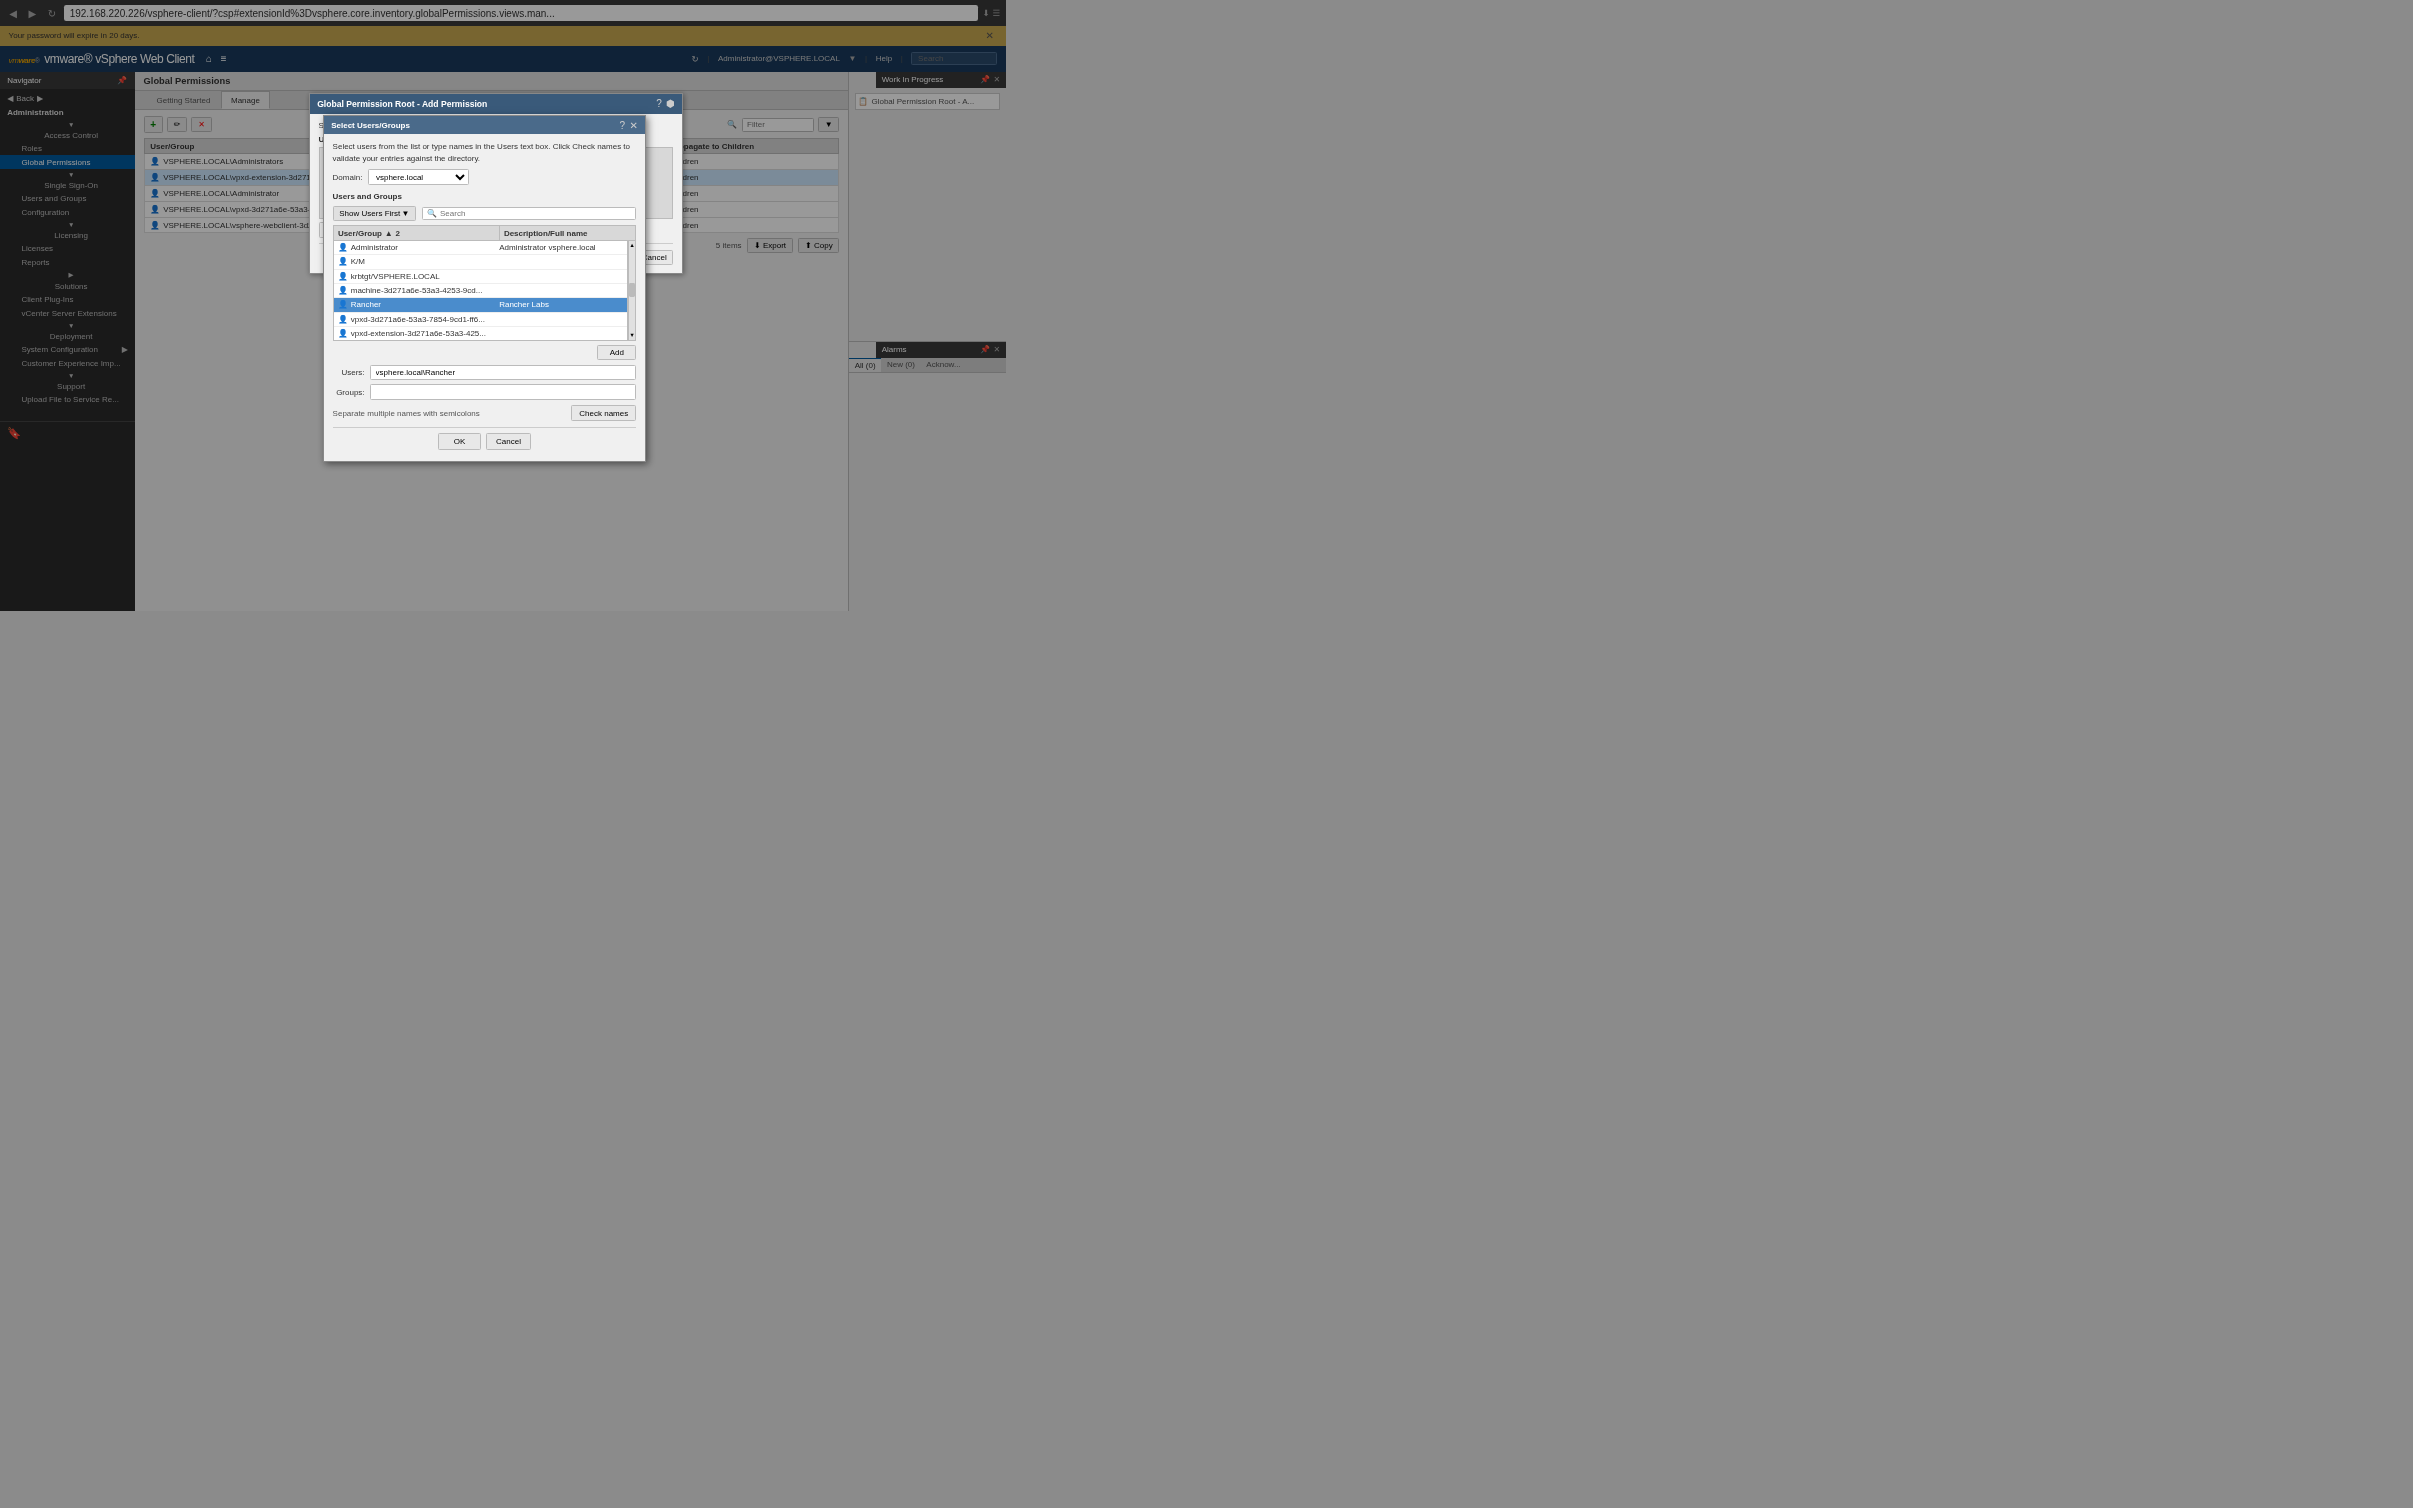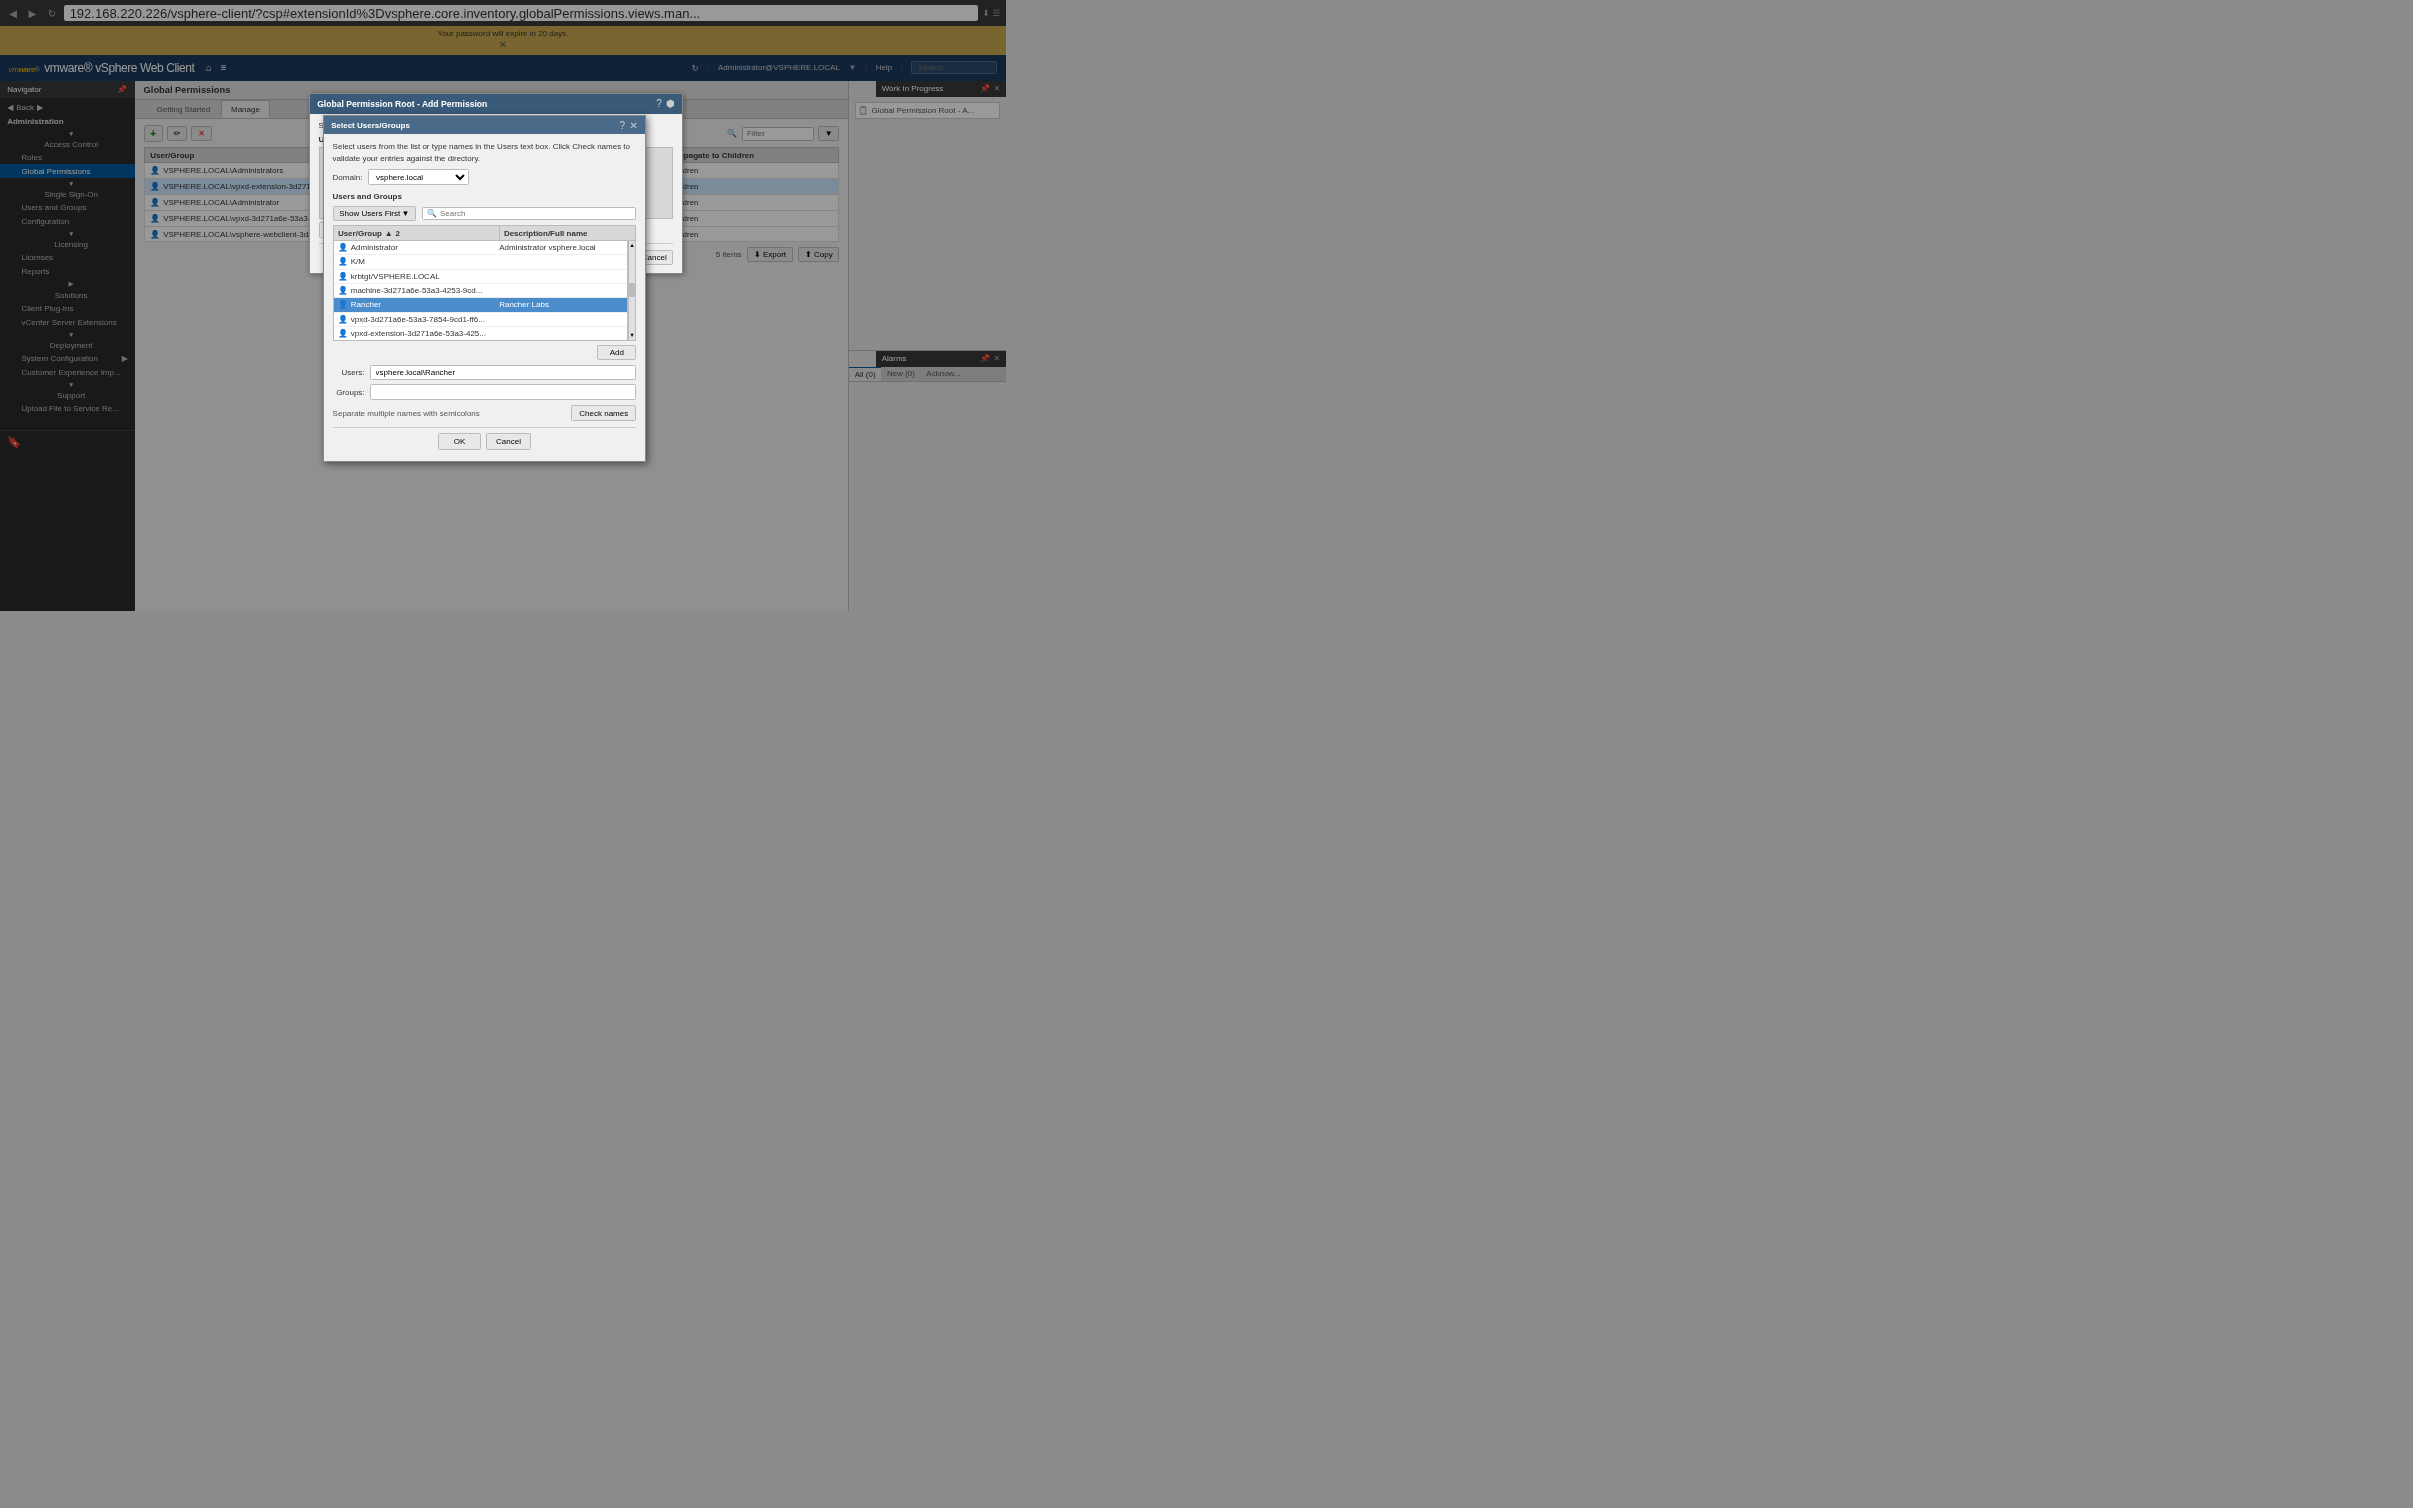--- a/index.html
+++ b/index.html
@@ -23,21 +23,21 @@
       background: none;
     }
     .browser-url-bar {
       flex: 1;
       background: #fff;
       border-radius: 2.2px;
       height: 16px;
       display: flex;
       align-items: center;
       padding: 0 5.7px;
-      font-size: 13px;
+      font-size: 10px;
       color: #333;
       gap: 2.9px;
     }
     .browser-actions {
       display: flex;
       gap: 2.9px;
     }
     .browser-action-btn {
       color: #aaa;
       font-size: 8.6px;
@@ -48,21 +48,20 @@
 
     
     .warning-bar {
       background: #c8a850;
       color: #333;
       padding: 2.9px 8.6px;
       font-size: 8px;
       display: flex;
       align-items: center;
       justify-content: space-between;
-      flex-direction: column;
     }
 
     
     .vmware-header {
       background: #1a3a5c;
       height: 26px;
       display: flex;
       align-items: center;
       padding: 0 8.6px;
       gap: 8.6px;

